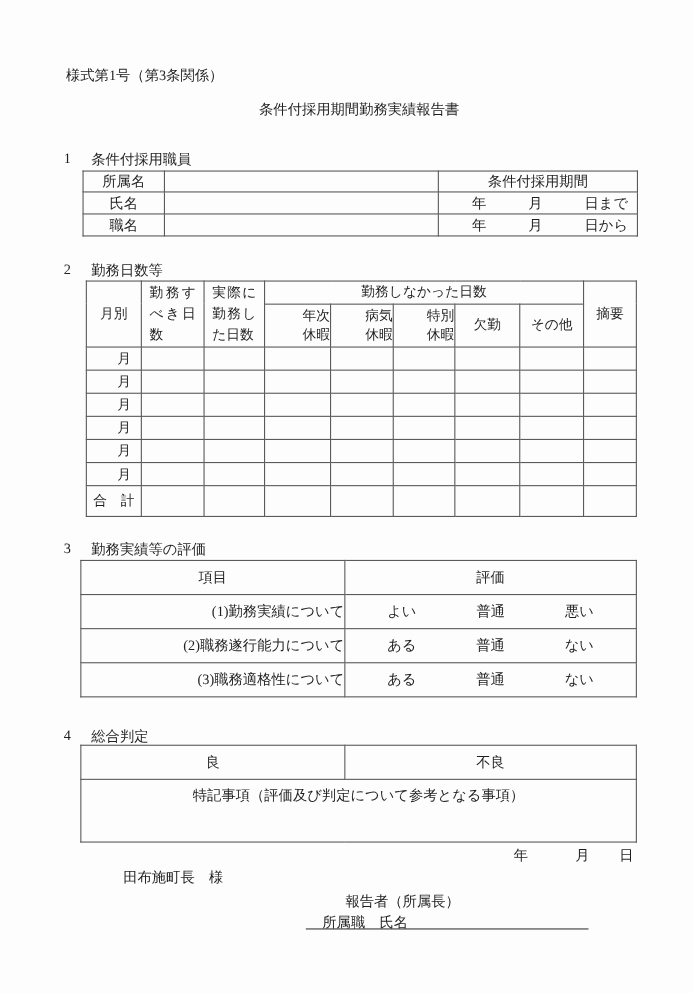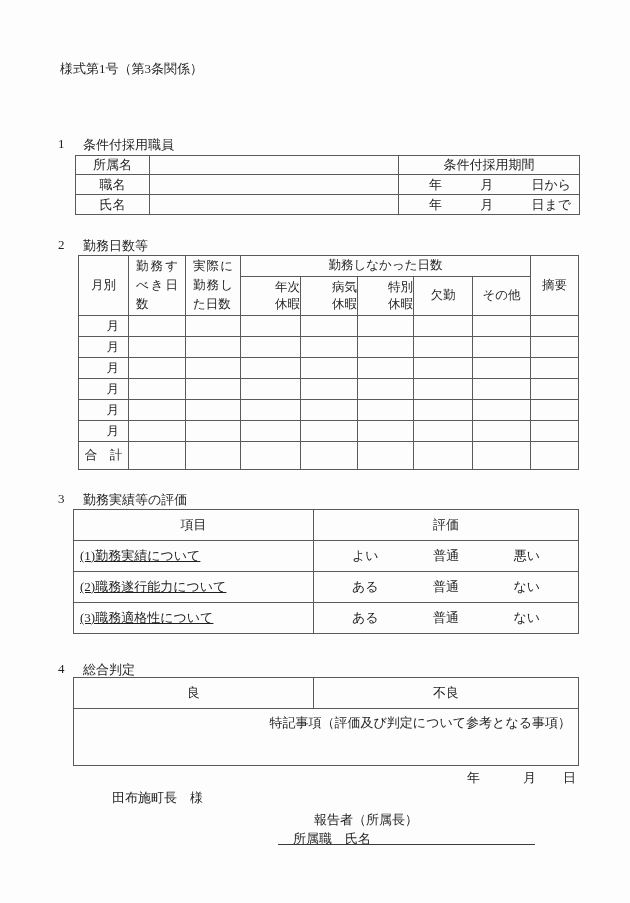--- a/index.html
+++ b/index.html
@@ -33,72 +33,73 @@
   .jcell { padding:1px 7px; }
   .jcell div { line-height:19px; }
   .jcell div.j { text-align:justify; text-align-last:justify; }
   .jcell div.l { text-align:left; }
   .twoline div { line-height:17px;text-align:right; }
   .month-cell { text-align:right; padding-right:9px; }
 
   
   .t3 .hrow td { height:31px;margin-top:36px; }
   .t3 .drow td { height:31px; }
-  .t3 .item { text-align:left; padding-left:6px;text-decoration:underline; }
+  .t3 .item { text-align:right; padding-left:6px; }
   .opts { display:flex; justify-content:space-between; padding:0 38px; }
   .t4 .r1 td { height:31px; }
   .t4 .r2 td { height:57px; }
-  .notes { text-align:right; vertical-align:top; padding:5px 7px; }
+  .notes { text-align:center; vertical-align:top; padding:5px 7px; }
 
   .dateline span { position:absolute; top:0; }
   .sig-line { border-bottom:1px solid #3a3a3a; }
 </style>
 </head>
 <body>
 
 <div class="page">
 
   <div class="abs" style="left:60px; top:60px;">様式第1号（第3条関係）</div>
+  <div class="abs" style="left:75px; top:91px; width:503px; text-align:center;">条件付採用期間勤務実績報告書</div>
 
   <div class="abs heading" style="left:58px; top:136px;">
     <span class="no">1</span>
     <span class="lbl">条件付採用職員</span>
   </div>
 
   <table class="abs t1" style="left:75px; top:155px;">
     <colgroup>
         <col style="width:74px">
         <col style="width:249px">
         <col style="width:181px">
       </colgroup>
     <tbody>
         <tr>
       <td class="h18">所属名</td>
       <td class="h18"></td>
       <td class="h18">条件付採用期間</td>
     </tr>
     <tr>
+      <td class="h20">氏名</td>
+      <td class="h20"></td>
+      <td class="h20">
+        <div class="ymd">
+          <span>年</span>
+          <span>月</span>
+          <span>日まで</span>
+        </div>
+      </td>
+    </tr>
+    <tr>
       <td class="h20">職名</td>
       <td class="h20"></td>
       <td class="h20">
         <div class="ymd">
           <span>年</span>
           <span>月</span>
           <span>日から</span>
-        </div>
-      </td>
-    </tr>
-    <tr>
-      <td class="h20">氏名</td>
-      <td class="h20"></td>
-      <td class="h20">
-        <div class="ymd">
-          <span>年</span>
-          <span>月</span>
-          <span>日まで</span>
         </div>
       </td>
     </tr>
   </tbody>
     </table>
 
   <div class="abs heading" style="left:58px; top:237px;">
     <span class="no">2</span>
     <span class="lbl">勤務日数等</span>
   </div>

